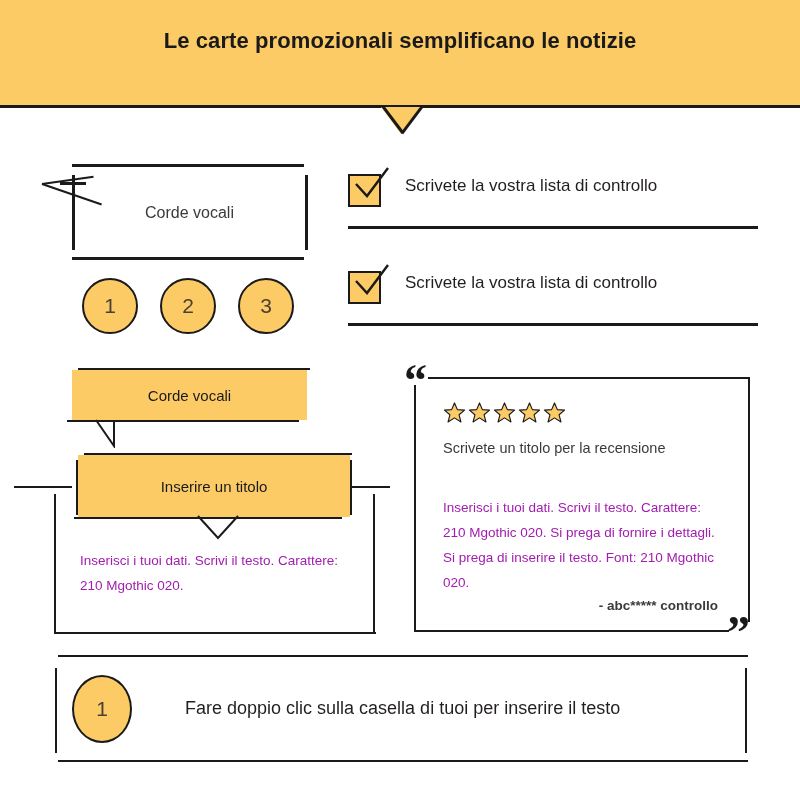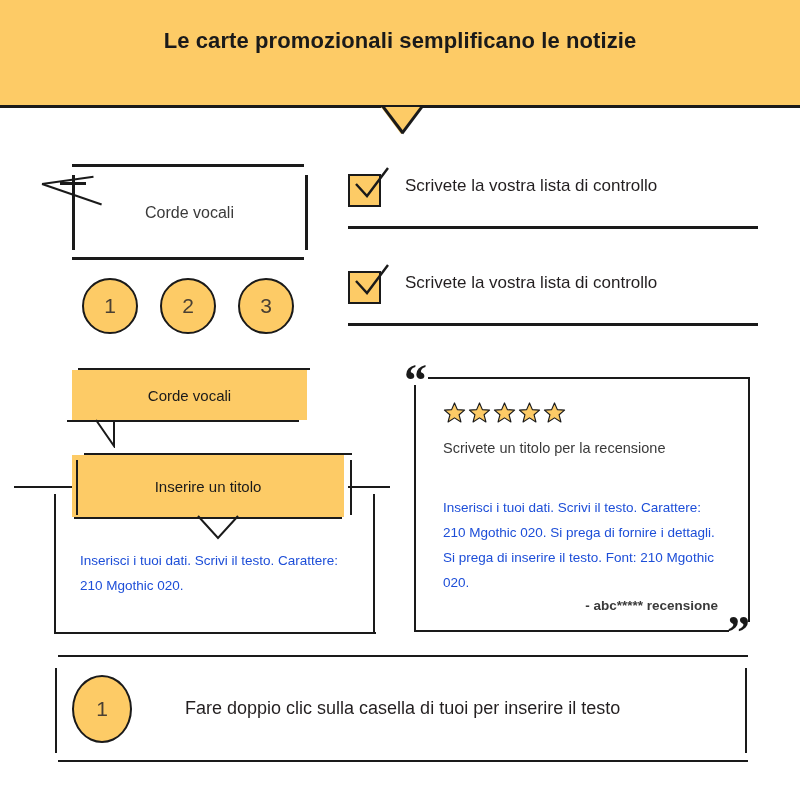--- a/index.html
+++ b/index.html
@@ -156,21 +156,21 @@
     justify-content: center;
     font-size: 15px;
     color: #1a1a1a;
   }
 
   
   .body-text {
     position: absolute;
     font-size: 13.5px;
     line-height: 25px;
-    color: #1d4ed8;
+    color: #a21caf;
   }
 
   
   .quote-open, .quote-close {
     position: absolute;
     font-family: "Liberation Serif", serif;
     font-size: 46px;
     font-weight: 700;
     color: #1a1a1a;
     line-height: 1;
@@ -274,21 +274,21 @@
     <svg style="position:absolute; left:94px; top:418px; width:40px; height:30px;" viewBox="0 0 40 30">
       <path d="M2 2 L20 28 L20 2" fill="none" stroke="#1a1a1a" stroke-width="2"></path>
     </svg>
   </div>
 
   <div>
 
     <div class="hline thin" style="left:14px; top:486px; width:58px;"></div>
     <div class="hline thin" style="left:348px; top:486px; width:42px;"></div>
 
-    <div class="bubble" style="left:72px; top:455px; width:272px; height:62px;">
+    <div class="bubble" style="left:78px; top:455px; width:272px; height:62px;">
       <div class="bubble-text">Inserire un titolo</div>
     </div>
     <div class="hline thin" style="left:84px; top:453px; width:268px;"></div>
     <div class="hline thin" style="left:74px; top:517px; width:268px;"></div>
     <div class="vline thin" style="left:76px; top:460px; height:55px;"></div>
     <div class="vline thin" style="left:350px; top:460px; height:55px;"></div>
     <svg style="position:absolute; left:196px; top:514px; width:44px; height:26px;" viewBox="0 0 44 26">
       <path d="M2 2 L22 24 L42 2" fill="none" stroke="#1a1a1a" stroke-width="2"></path>
     </svg>
 
@@ -320,21 +320,21 @@
       <svg width="23" height="23" viewBox="0 0 24 24">
           <path d="M12 2 L15 9 L22.5 9.5 L16.8 14.4 L18.7 21.8 L12 17.6 L5.3 21.8 L7.2 14.4 L1.5 9.5 L9 9 Z" fill="#fdcb66" stroke="#1a1a1a" stroke-width="1.2" stroke-linejoin="round"></path>
         </svg>
       <svg width="23" height="23" viewBox="0 0 24 24">
           <path d="M12 2 L15 9 L22.5 9.5 L16.8 14.4 L18.7 21.8 L12 17.6 L5.3 21.8 L7.2 14.4 L1.5 9.5 L9 9 Z" fill="#fdcb66" stroke="#1a1a1a" stroke-width="1.2" stroke-linejoin="round"></path>
         </svg>
     </div>
 
     <div class="review-title" style="left:443px; top:440px;">Scrivete un titolo per la recensione</div>
     <div class="body-text" style="left:443px; top:495px; width:275px;">Inserisci i tuoi dati. Scrivi il testo. Carattere: 210 Mgothic 020. Si prega di fornire i dettagli. Si prega di inserire il testo. Font: 210 Mgothic 020.</div>
-    <div class="review-attr" style="left:443px; top:598px; width:275px;">- abc***** recensione</div>
+    <div class="review-attr" style="left:443px; top:598px; width:275px;">- abc***** controllo</div>
   </div>
 
   <div>
     <div class="hline thin" style="left:58px; top:655px; width:690px;"></div>
     <div class="hline thin" style="left:58px; top:760px; width:690px;"></div>
     <div class="vline thin" style="left:55px; top:668px; height:85px;"></div>
     <div class="vline thin" style="left:745px; top:668px; height:85px;"></div>
 
     <div class="bottom-ellipse" style="left:72px; top:675px;">
       <span>1</span>

